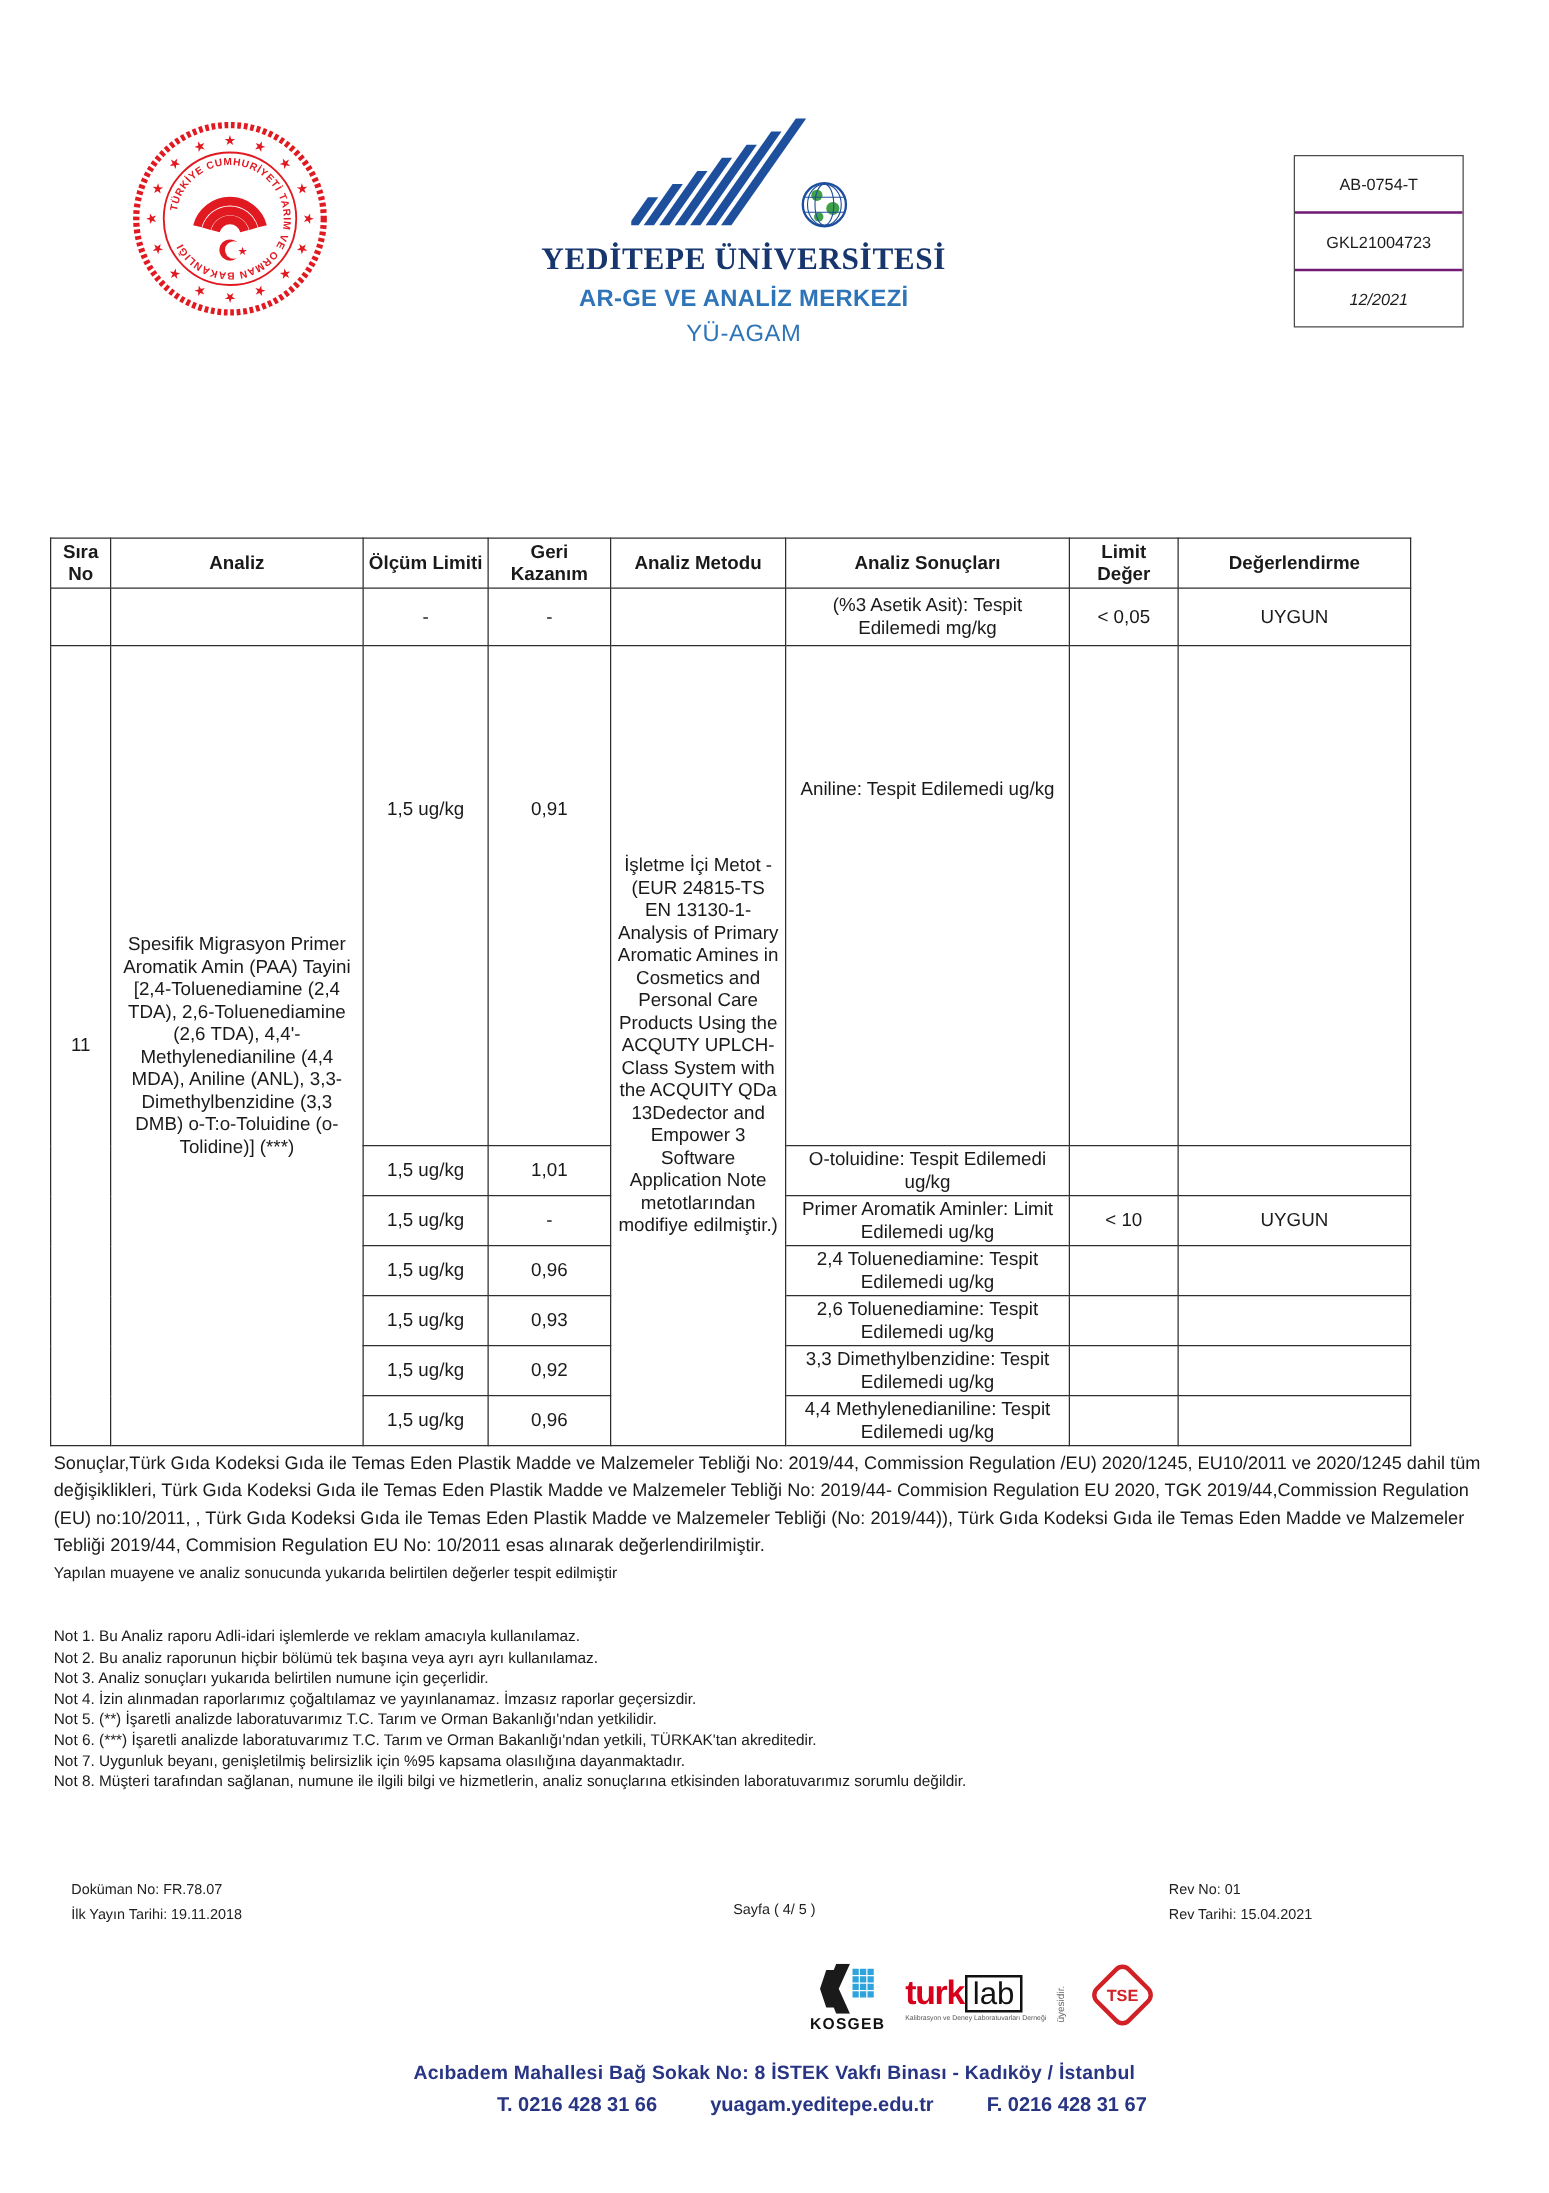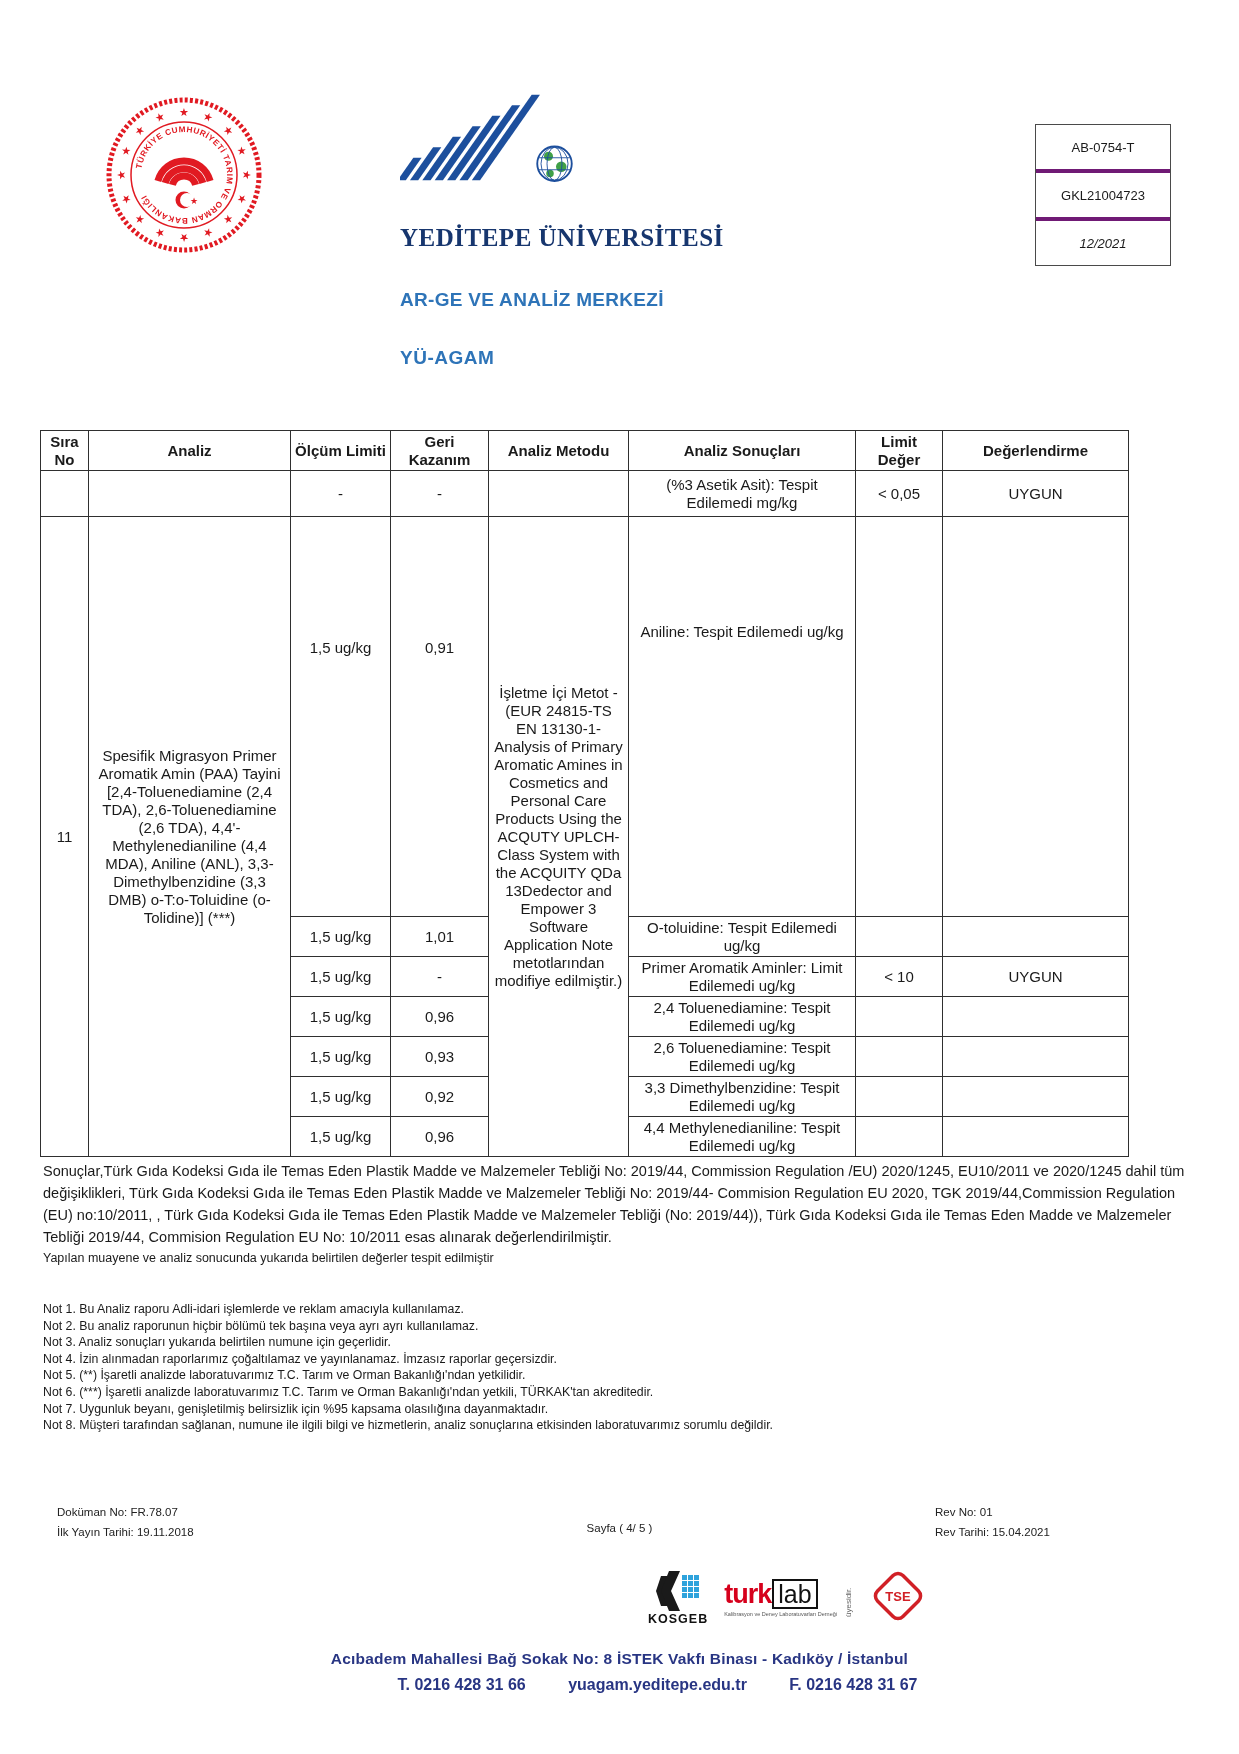--- a/index.html
+++ b/index.html
@@ -1,28 +1,28 @@
 <!DOCTYPE html>
 <html><head>
 <meta charset="utf-8">
 <style>
   html,body{margin:0;padding:0;background:#fff;}
   .page{position:relative;width:1239px;height:1754px;background:#fff;overflow:hidden;
         font-family:"Liberation Sans",sans-serif;color:#1a1a1a;}
 
   
   .seal{position:absolute;left:103px;top:94px;}
-  .uni-block{position:absolute;left:400px;top:93px;width:390px;display:flex;flex-direction:column;align-items:flex-start;gap:30px;}
+  .uni-block{position:absolute;left:400px;top:93px;width:390px;display:flex;flex-direction:column;align-items:center;}
   .uni-emblem{margin-bottom:9px;}
   .uni-name{font-family:"Liberation Serif",serif;font-weight:bold;font-size:25px;color:#17366e;letter-spacing:0.5px;}
   .uni-center{font-size:19px;font-weight:bold;color:#2e74b8;margin-top:7px;letter-spacing:0.3px;}
-  .uni-abbr{font-size:19px;font-weight:bold;color:#2e74b8;margin-top:6px;letter-spacing:0.5px;}
+  .uni-abbr{font-size:19px;font-weight:normal;color:#2e74b8;margin-top:6px;letter-spacing:0.5px;}
 
   .ref-box{position:absolute;left:1035px;top:124px;width:134px;border:1px solid #4a4a4a;}
-  .ref-cell{height:44px;display:flex;align-items:center;justify-content:center;font-size:13px;border-bottom:4px solid #701a75;}
+  .ref-cell{height:44px;display:flex;align-items:center;justify-content:center;font-size:13px;border-bottom:2px solid #701a75;}
   .ref-cell:last-child{border-bottom:none;font-style:italic;}
 
   .doc-title{position:absolute;top:303px;left:0;width:1190px;text-align:center;font-weight:bold;
              font-size:17.5px;line-height:26px;letter-spacing:0.3px;}
 
   
   .report-table{position:absolute;left:40px;top:430px;border-collapse:collapse;table-layout:fixed;width:1088px;}
   .report-table td,.report-table th{border:1px solid #2f2f2f;font-size:15px;padding:1px 4px;
       text-align:center;vertical-align:middle;word-wrap:break-word;}
   .report-table thead tr{height:40px;}

